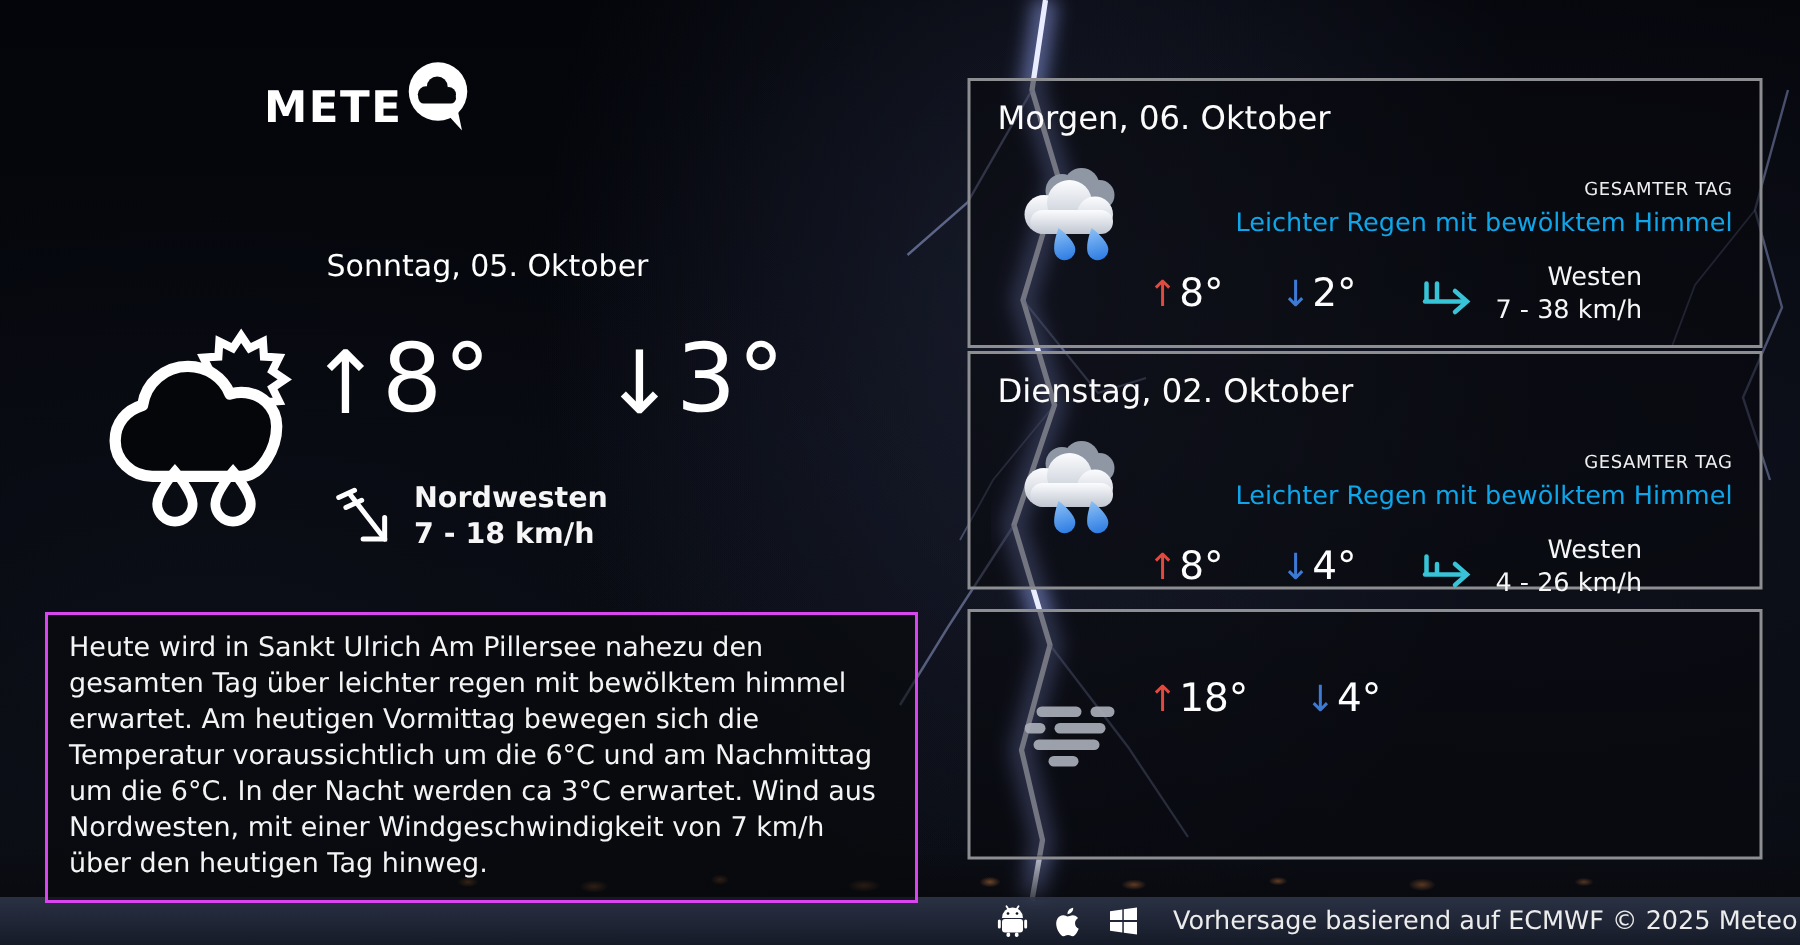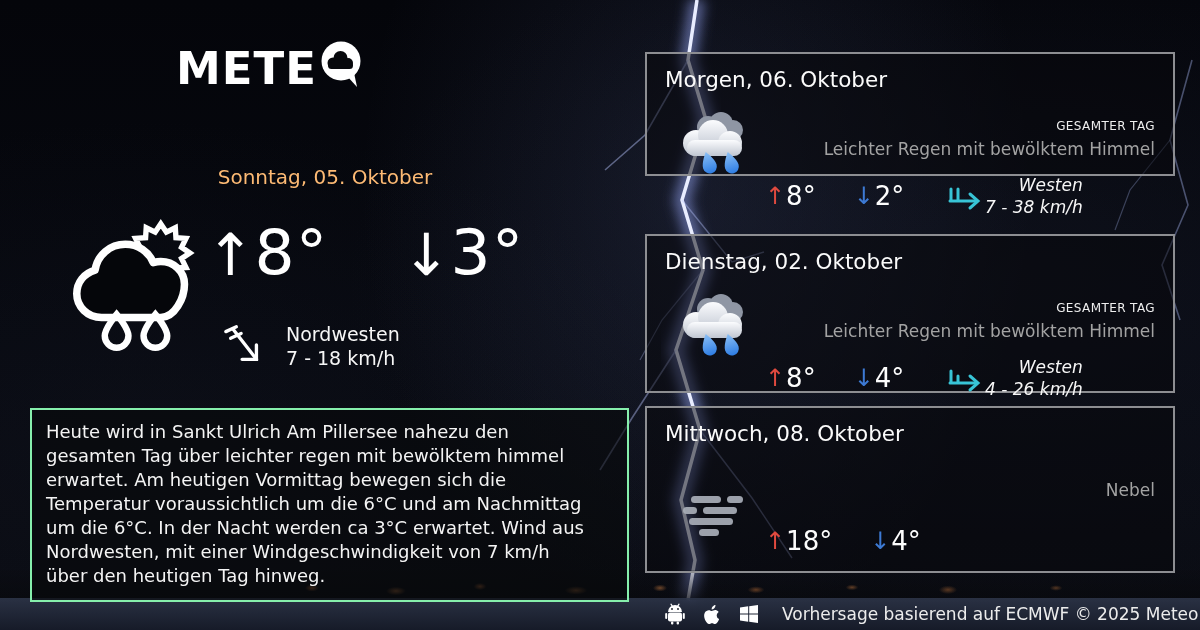--- a/index.html
+++ b/index.html
@@ -24,59 +24,59 @@
         radial-gradient(12px 5px at 63% 66%, rgba(215,125,60,.42), transparent 70%),
         radial-gradient(9px 4px  at 71% 58%, rgba(228,138,68,.4), transparent 70%),
         radial-gradient(13px 6px at 79% 66%, rgba(220,130,62,.38), transparent 70%),
         radial-gradient(9px 4px  at 88% 60%, rgba(225,135,65,.35), transparent 70%),
         linear-gradient(rgba(10,10,14,.2), rgba(8,9,13,.75));}
   .footer-band{position:absolute;left:0;top:598px;width:1200px;height:32px;z-index:2;
       background:linear-gradient(rgba(46,54,74,.88), rgba(23,28,42,.92));}
 
   
   .logo{position:absolute;left:176px;top:40px;z-index:3;display:flex;align-items:center;
-        font-weight:bold;font-size:45px;letter-spacing:1px;line-height:48px;}
+        font-weight:bold;font-size:29px;letter-spacing:1px;line-height:48px;}
   .logo .oicon{margin:0 1px;}
   .page-title{position:absolute;left:0;top:119px;width:650px;text-align:center;z-index:3;
         font-size:23px;color:#fdfdfd;}
   .page-date{position:absolute;left:0;top:165px;width:650px;text-align:center;z-index:3;
-        font-size:20px;color:#fdba74;}
+        font-size:20px;color:#ffffff;}
   .today-icon{position:absolute;left:66px;top:212px;z-index:3;}
   .big-temp-group{position:absolute;top:216px;z-index:3;display:flex;align-items:flex-start;}
   .big-temp-group .arrow{font-size:58px;line-height:78px;font-weight:400;}
   .big-temp-group .val{font-size:63px;line-height:74px;font-weight:400;letter-spacing:1px;}
   #temp-max-today{left:206px;} #temp-min-today{left:402px;}
-  .wind-today{position:absolute;left:222px;top:320px;z-index:3;display:flex;gap:20px;align-items:flex-end;}
+  .wind-today{position:absolute;left:222px;top:320px;z-index:3;display:flex;gap:10px;align-items:flex-start;font-weight:bold;}
   .wind-today .txt{font-size:19px;line-height:24px;color:#f6f6f6;}
   .summary-box{position:absolute;left:30px;top:408px;width:550px;z-index:3;
-        border:2px solid #86efac;background:rgba(8,9,12,.62);
-        padding:10px 31px 12px 14px;font-size:18px;line-height:24px;color:#f4f4f4;}
+        border:2px solid #d946ef;background:rgba(8,9,12,.62);
+        padding:10px 14px 12px 14px;font-size:18px;line-height:24px;color:#f4f4f4;}
 
   
   .card{position:absolute;left:645px;width:530px;z-index:3;box-sizing:border-box;
         border:2px solid #8d8e92;background:rgba(7,8,11,.52);padding:13px 18px;}
-  #card-0{top:52px;height:124px;}
+  #card-0{top:52px;height:180px;}
   #card-1{top:234px;height:159px;}
   #card-2{top:406px;height:167px;}
   .card-title{font-size:21.5px;color:#fbfbfb;}
   .card-body{display:flex;margin-top:4px;text-align:right;}
   .card-iconcol{width:100px;display:flex;justify-content:center;align-items:flex-start;}
   #card-0 .card-iconcol svg,#card-1 .card-iconcol svg{margin-top:14px;}
   #card-2 .card-iconcol svg{margin-top:44px;}
   .card-content{flex:1;min-width:0;}
   .period-label{font-size:12px;letter-spacing:.4px;color:#efefef;margin-top:23px;}
-  .condition{font-size:17px;color:#a3a3a3;margin-top:6px;}
+  .condition{font-size:17px;color:#0ea5e9;margin-top:6px;}
   #card-2 .condition{margin-top:30px;}
   .temp-row{display:flex;align-items:center;margin-top:15px;}
   #card-2 .temp-row{margin-top:26px;}
   .temp-row .up{color:#e04a3f;font-size:24px;margin-right:1px;}
   .temp-row .dn{color:#3d7ad4;font-size:24px;margin-right:1px;}
   .temp-row .t{font-size:26px;color:#fdfdfd;}
   .temp-row .gap1{width:38px;} .temp-row .gap2{flex:1;}
-  .wind-cell{display:flex;align-items:center;min-width:210px;font-style:italic;}
+  .wind-cell{display:flex;align-items:center;gap:12px;min-width:210px;}
   .wind-cell .txt{font-size:17px;line-height:22px;color:#f6f6f6;}
 
   
   .footer-content{position:absolute;left:665px;top:598px;height:32px;z-index:4;
         display:flex;align-items:center;gap:17px;}
   .footer-text{font-size:17px;color:#ececec;margin-left:6px;white-space:nowrap;}
 </style>
 </head>
 <body>
 
@@ -271,36 +271,34 @@
               <div>Westen</div>
               <div>4 - 26 km/h</div>
             </span>
           </span>
         </div>
       </div>
     </div>
   </div>
 
   <div class="card" id="card-2">
-    <div class="card-title">Mittwoch, 08. Oktober</div>
     <div class="card-body">
       <div class="card-iconcol">
         <svg width="64" height="44" viewBox="0 0 64 44">
           <g fill="#a9aeb8" opacity="0.92">
             <rect x="8" y="2" width="30" height="7" rx="3.5"></rect>
               <rect x="44" y="2" width="16" height="7" rx="3.5"></rect>
             <rect x="0" y="13" width="14" height="7" rx="3.5"></rect>
               <rect x="20" y="13" width="34" height="7" rx="3.5"></rect>
             <rect x="6" y="24" width="44" height="7" rx="3.5"></rect>
             <rect x="16" y="35" width="20" height="7" rx="3.5"></rect>
           </g>
         </svg>
       </div>
       <div class="card-content">
-        <div class="condition">Nebel</div>
         <div class="temp-row">
           <span class="up">↑</span>
           <span class="t">18°</span>
           <span class="gap1"></span>
           <span class="dn">↓</span>
           <span class="t">4°</span>
           <span class="gap2"></span>
         </div>
       </div>
     </div>

